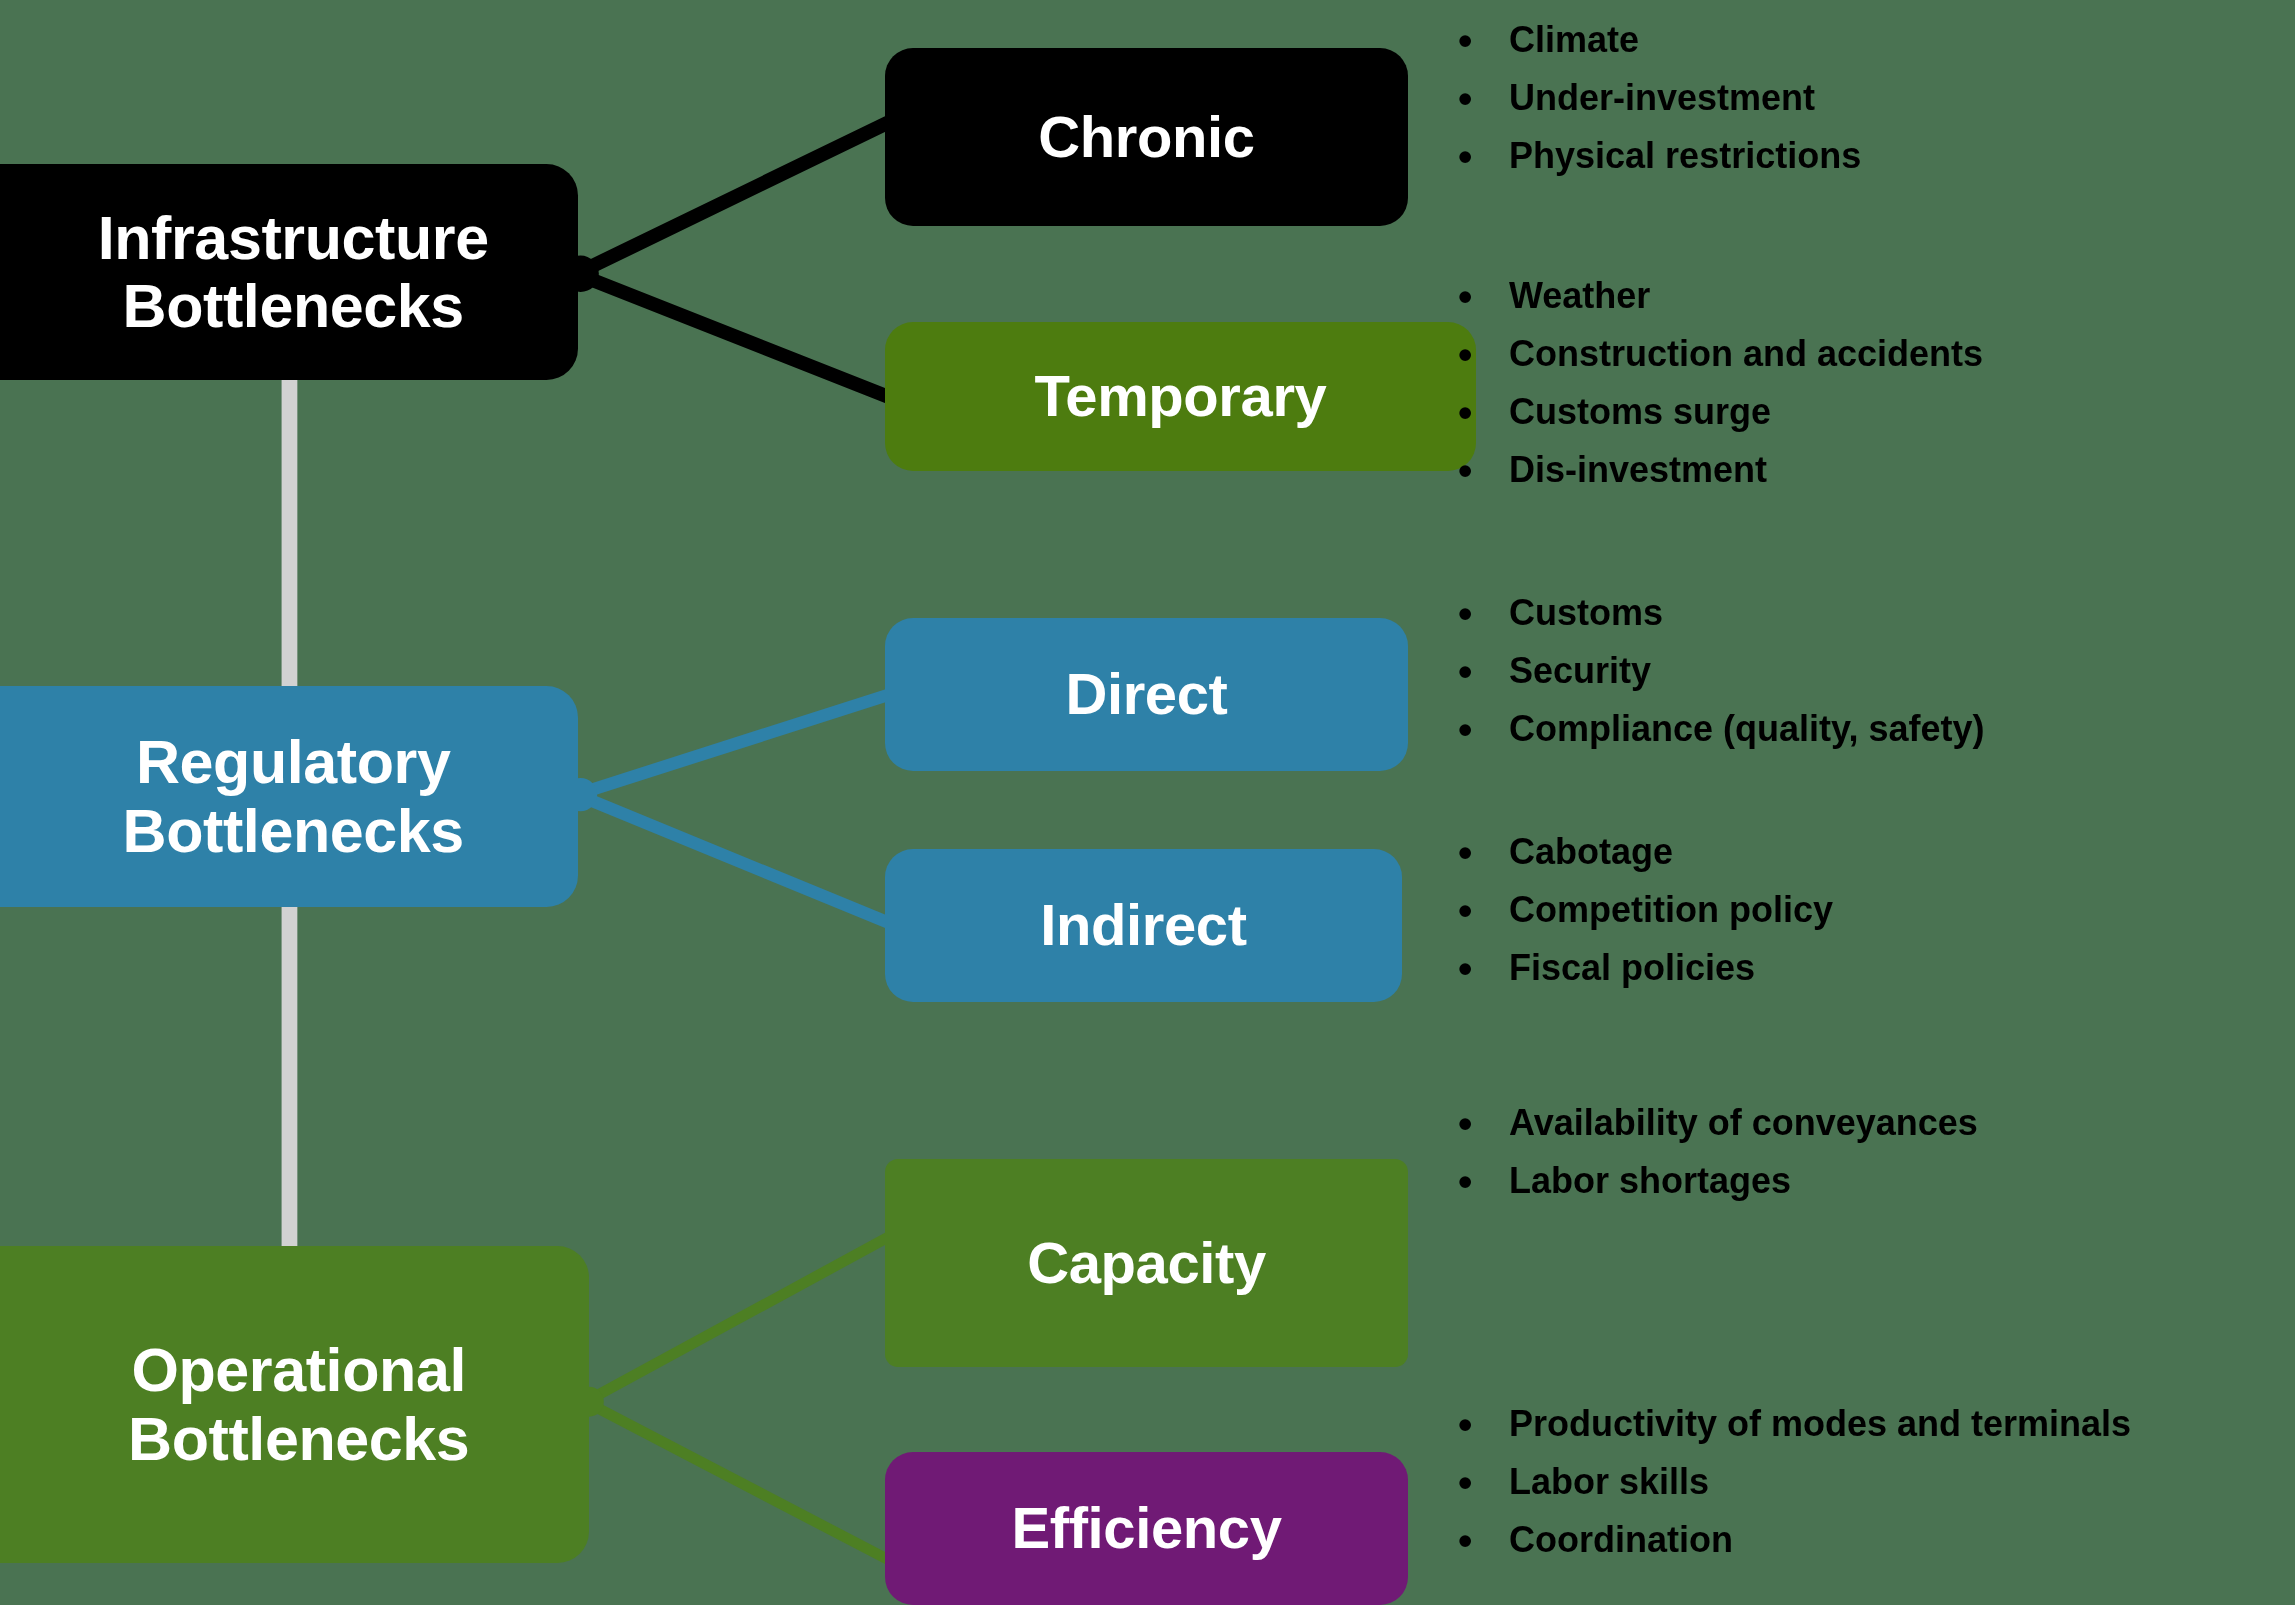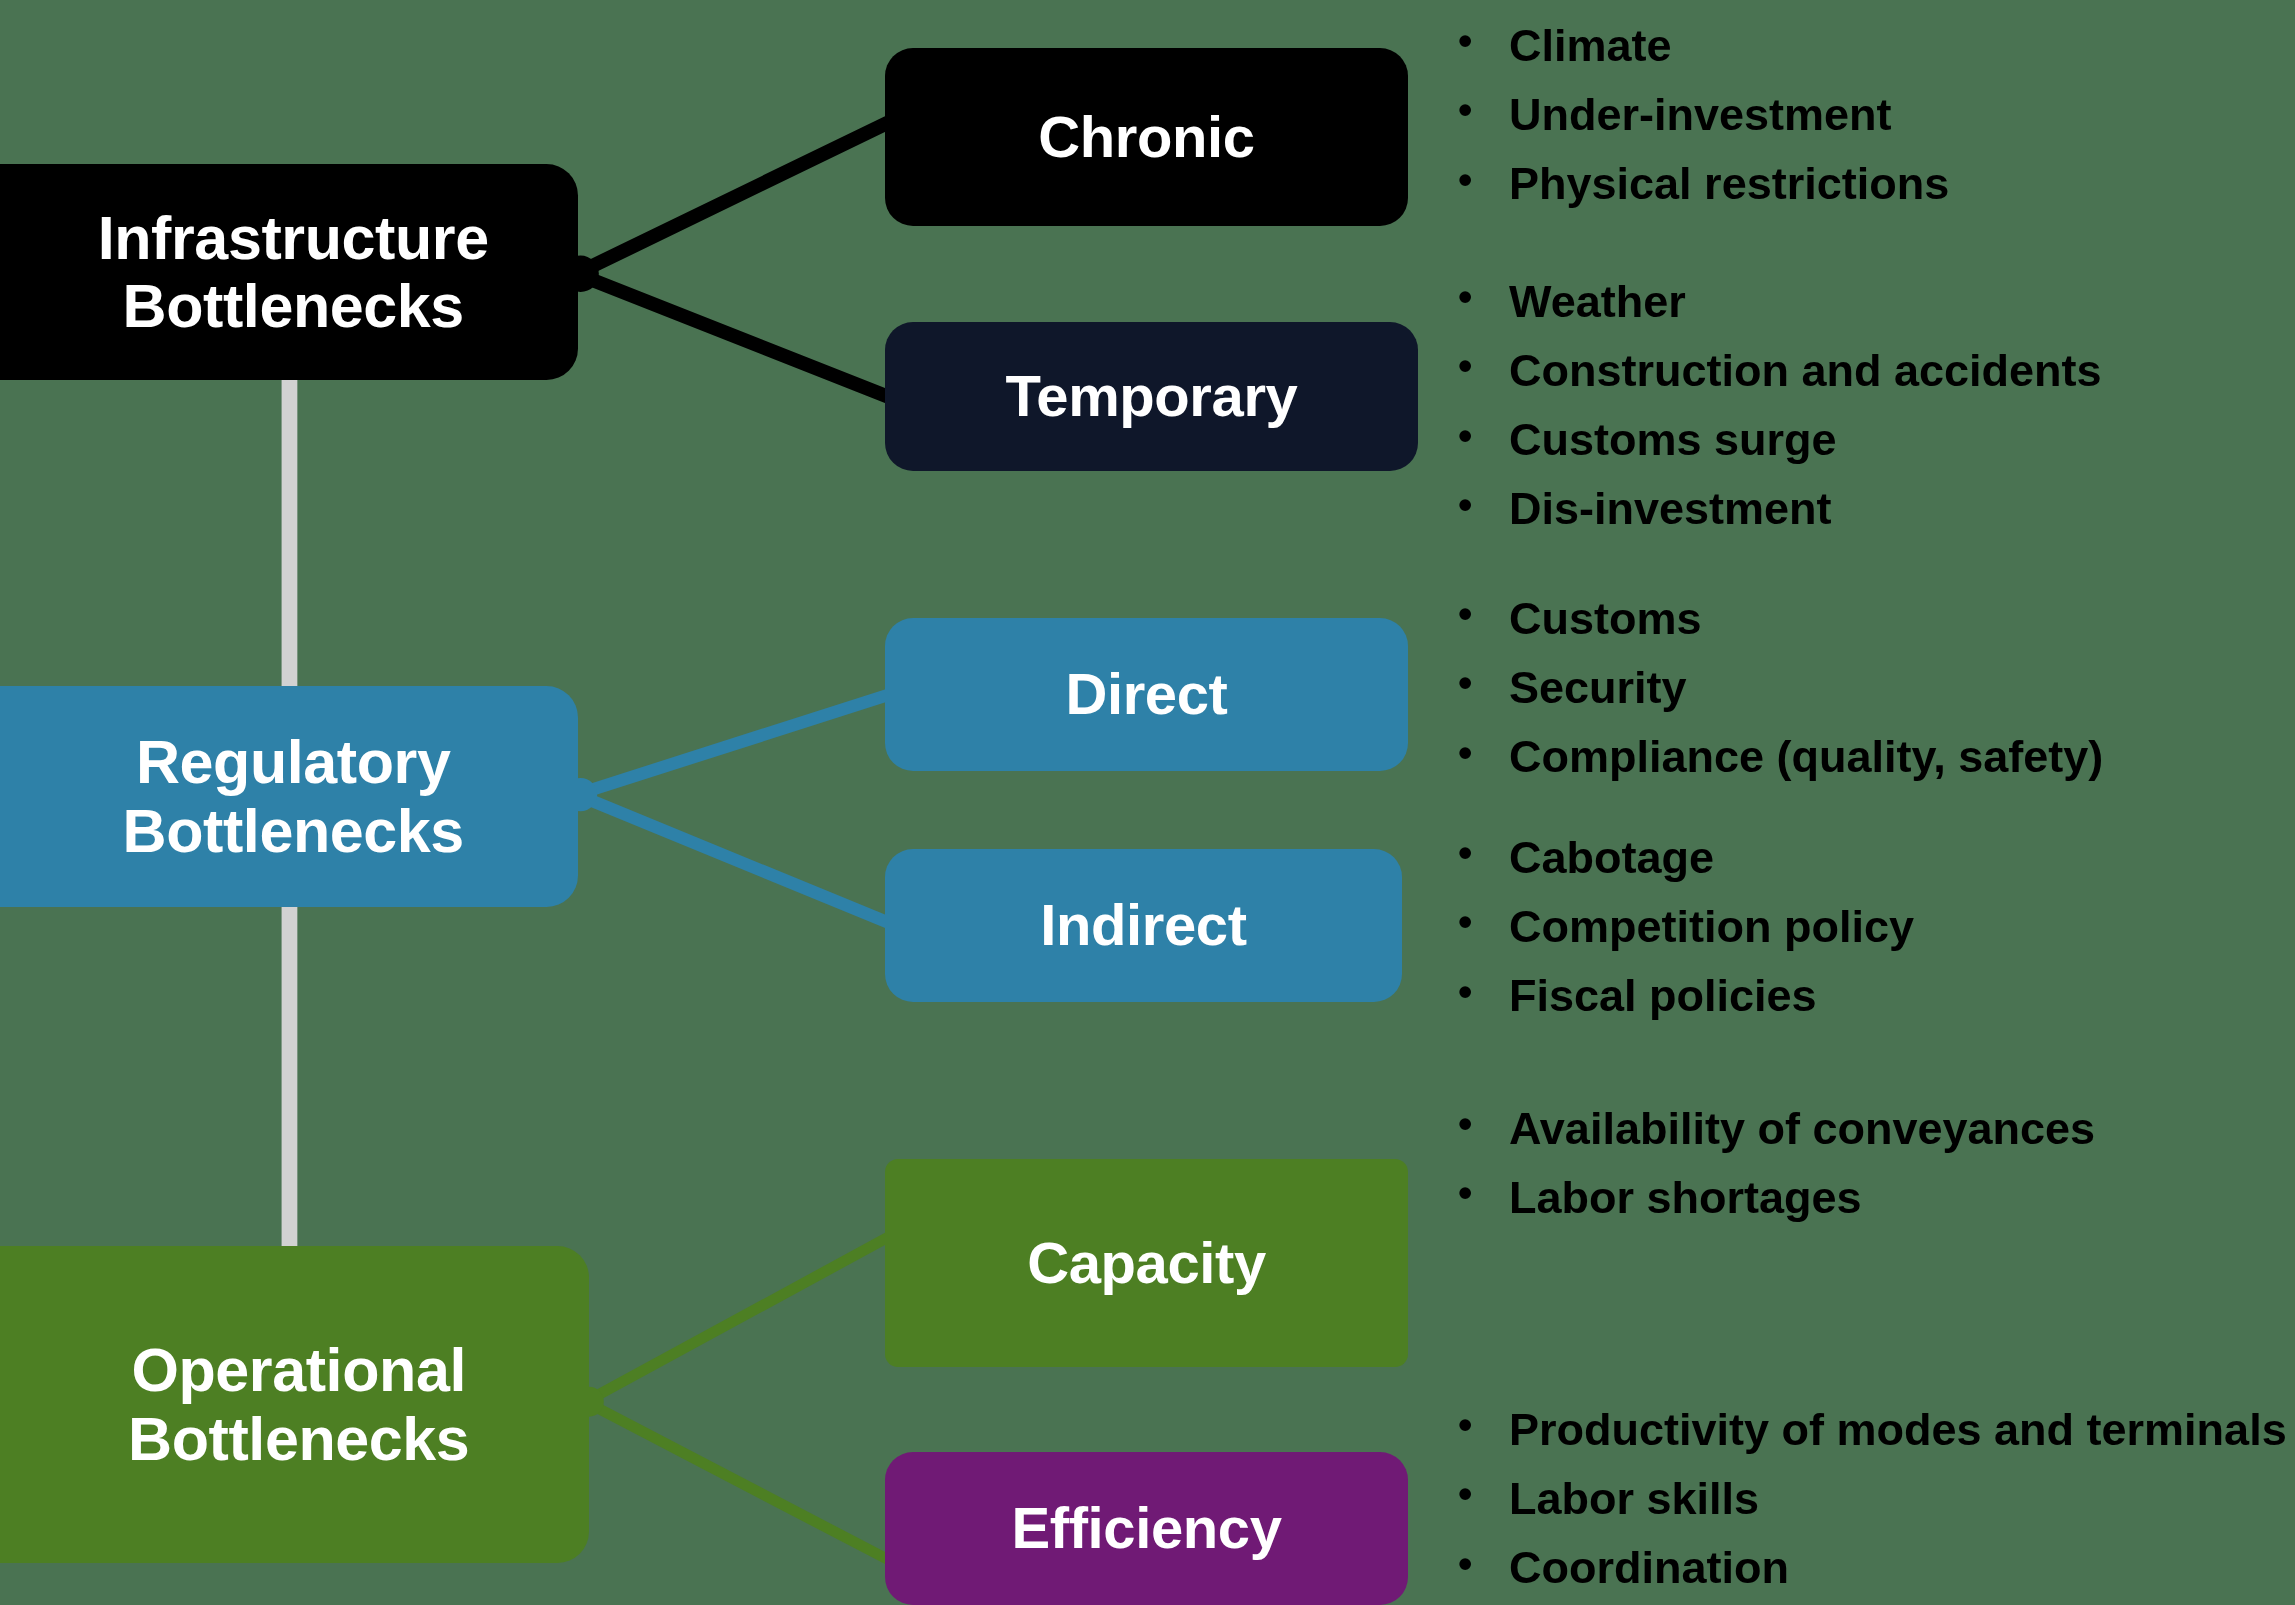--- a/index.html
+++ b/index.html
@@ -35,21 +35,21 @@
   .sub-node{
     border-radius:28px;
     font-size:58px;
   }
 
   .bullets{
     position:absolute;
     z-index:4;
     color:#000000;
     font-weight:bold;
-    font-size:45px;
+    font-size:36px;
     line-height:1.24;
   }
   .bullets ul{margin:0;padding:0;list-style:none;}
   .bullets li{
     position:relative;
     padding-left:51px;
     margin:0 0 13.3px 0;
     white-space:nowrap;
   }
   .bullets li:before{
@@ -89,21 +89,21 @@
   <div class="node sub-node" style="left:885px;top:48px;width:523px;height:178px;background:#000000;">Chronic</div>
 
   <div class="bullets" style="left:1458px;top:18px;">
     <ul>
       <li>Climate</li>
       <li>Under-investment</li>
       <li>Physical restrictions</li>
     </ul>
   </div>
 
-  <div class="node sub-node" style="left:885px;top:322px;width:533px;height:149px;background:#0f172a;">Temporary</div>
+  <div class="node sub-node" style="left:885px;top:322px;width:591px;height:149px;background:#4d7c0f;">Temporary</div>
 
   <div class="bullets" style="left:1458px;top:274px;">
     <ul>
       <li>Weather</li>
       <li>Construction and accidents</li>
       <li>Customs surge</li>
       <li>Dis-investment</li>
     </ul>
   </div>
 

